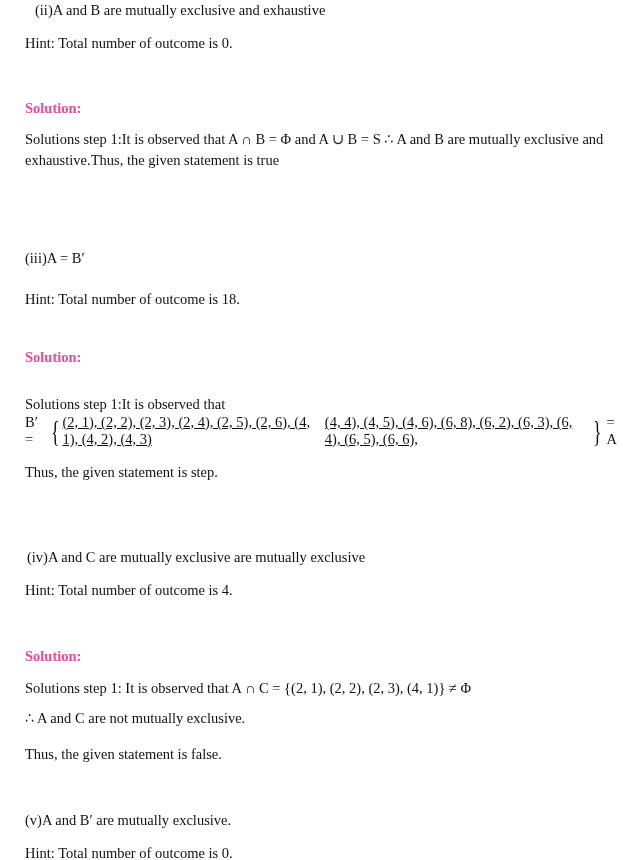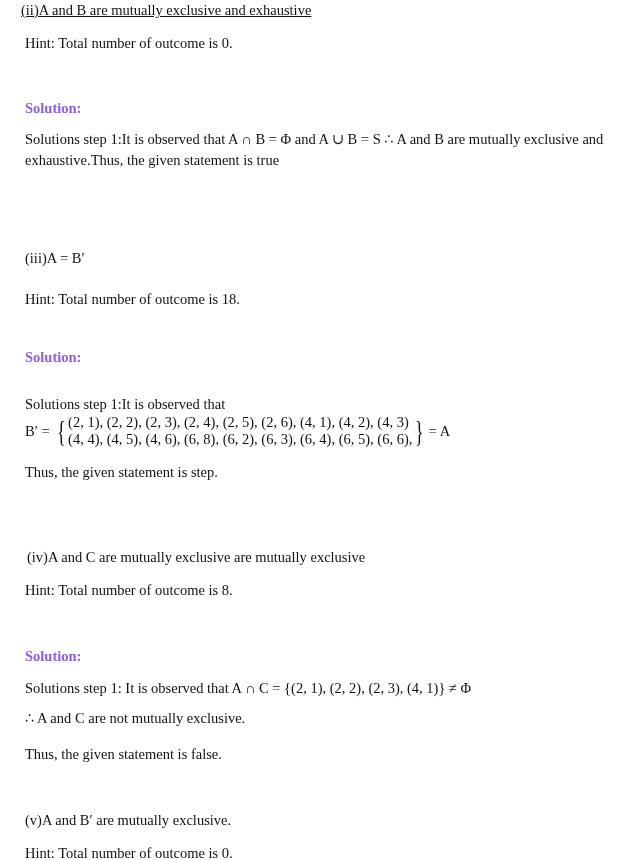--- a/index.html
+++ b/index.html
@@ -2,34 +2,34 @@
 <html><head>
 <meta charset="utf-8">
 <style>
   html, body { margin: 0; padding: 0; background: #ffffff; }
   body {
     width: 623px; height: 860px; overflow: hidden; position: relative;
     font-family: "Liberation Serif", "DejaVu Serif", serif;
     font-size: 14.5px; color: #111111;
   }
   .line { position: absolute; left: 25px; white-space: nowrap; line-height: 18px; }
-  .sol { color: #8b5cf6; font-weight: bold; }
+  .sol { color: #ec4899; font-weight: bold; }
   .wrap { white-space: normal; width: 596px; line-height: 21px; }
   .eq { position: absolute; left: 25px; top: 414px; display: flex; align-items: center; }
   .eq .lhs { margin-right: 4px; }
   .brace { font-size: 30px; line-height: 30px; transform: scaleX(0.6); display: inline-block; }
-  .rows { display: flex; flex-direction: column; line-height: 17px; font-size: 14.5px; }
+  .rows { display: flex; flex-direction: row; line-height: 17px; font-size: 14.5px; text-decoration: underline; }
   .rhs { margin-left: 2px; }
 </style>
 </head>
 <body>
 
 <div>
 
-  <div class="line" style="top:1px; left:21px;text-decoration:underline;">(ii)A and B are mutually exclusive and exhaustive</div>
+  <div class="line" style="top:1px; left:35px;">(ii)A and B are mutually exclusive and exhaustive</div>
   <div class="line" style="top:34px;">Hint: Total number of outcome is 0.</div>
   <div class="line sol" style="top:99px;">Solution:</div>
   <div class="line wrap" style="top:129px;">Solutions step 1:It is observed that A ∩ B = Φ and A ∪ B = S ∴  A and B are mutually exclusive and exhaustive.Thus, the given statement is true</div>
 
   <div class="line" style="top:249px;">(iii)A = B′</div>
   <div class="line" style="top:282px;margin-top:8px;">Hint: Total number of outcome is 18.</div>
   <div class="line sol" style="top:348px;">Solution:</div>
   <div class="line" style="top:395px;">Solutions step 1:It is observed that</div>
 
   <div class="eq">
@@ -39,21 +39,21 @@
       <span>(2, 1), (2, 2), (2, 3), (2, 4), (2, 5), (2, 6), (4, 1), (4, 2), (4, 3)</span>
       <span>(4, 4), (4, 5), (4, 6), (6, 8), (6, 2), (6, 3), (6, 4), (6, 5), (6, 6),</span>
     </span>
     <span class="brace">}</span>
     <span class="rhs">= A</span>
   </div>
 
   <div class="line" style="top:463px;">Thus, the given statement is step.</div>
 
   <div class="line" style="top:548px; left:27px;">(iv)A and C are mutually exclusive are mutually exclusive</div>
-  <div class="line" style="top:581px;">Hint: Total number of outcome is 8.</div>
+  <div class="line" style="top:581px;">Hint: Total number of outcome is 4.</div>
   <div class="line sol" style="top:647px;">Solution:</div>
   <div class="line" style="top:679px;">Solutions step 1: It is observed that A ∩ C = {(2, 1), (2, 2), (2, 3), (4, 1)}  ≠ Φ</div>
   <div class="line" style="top:709px;">∴  A and C are not mutually exclusive.</div>
   <div class="line" style="top:745px;text-align:center;">Thus, the given statement is false.</div>
 
   <div class="line" style="top:811px;">(v)A and B′ are mutually exclusive.</div>
   <div class="line" style="top:844px;">Hint: Total number of outcome is 0.</div>
 </div>
 
 </body></html>

